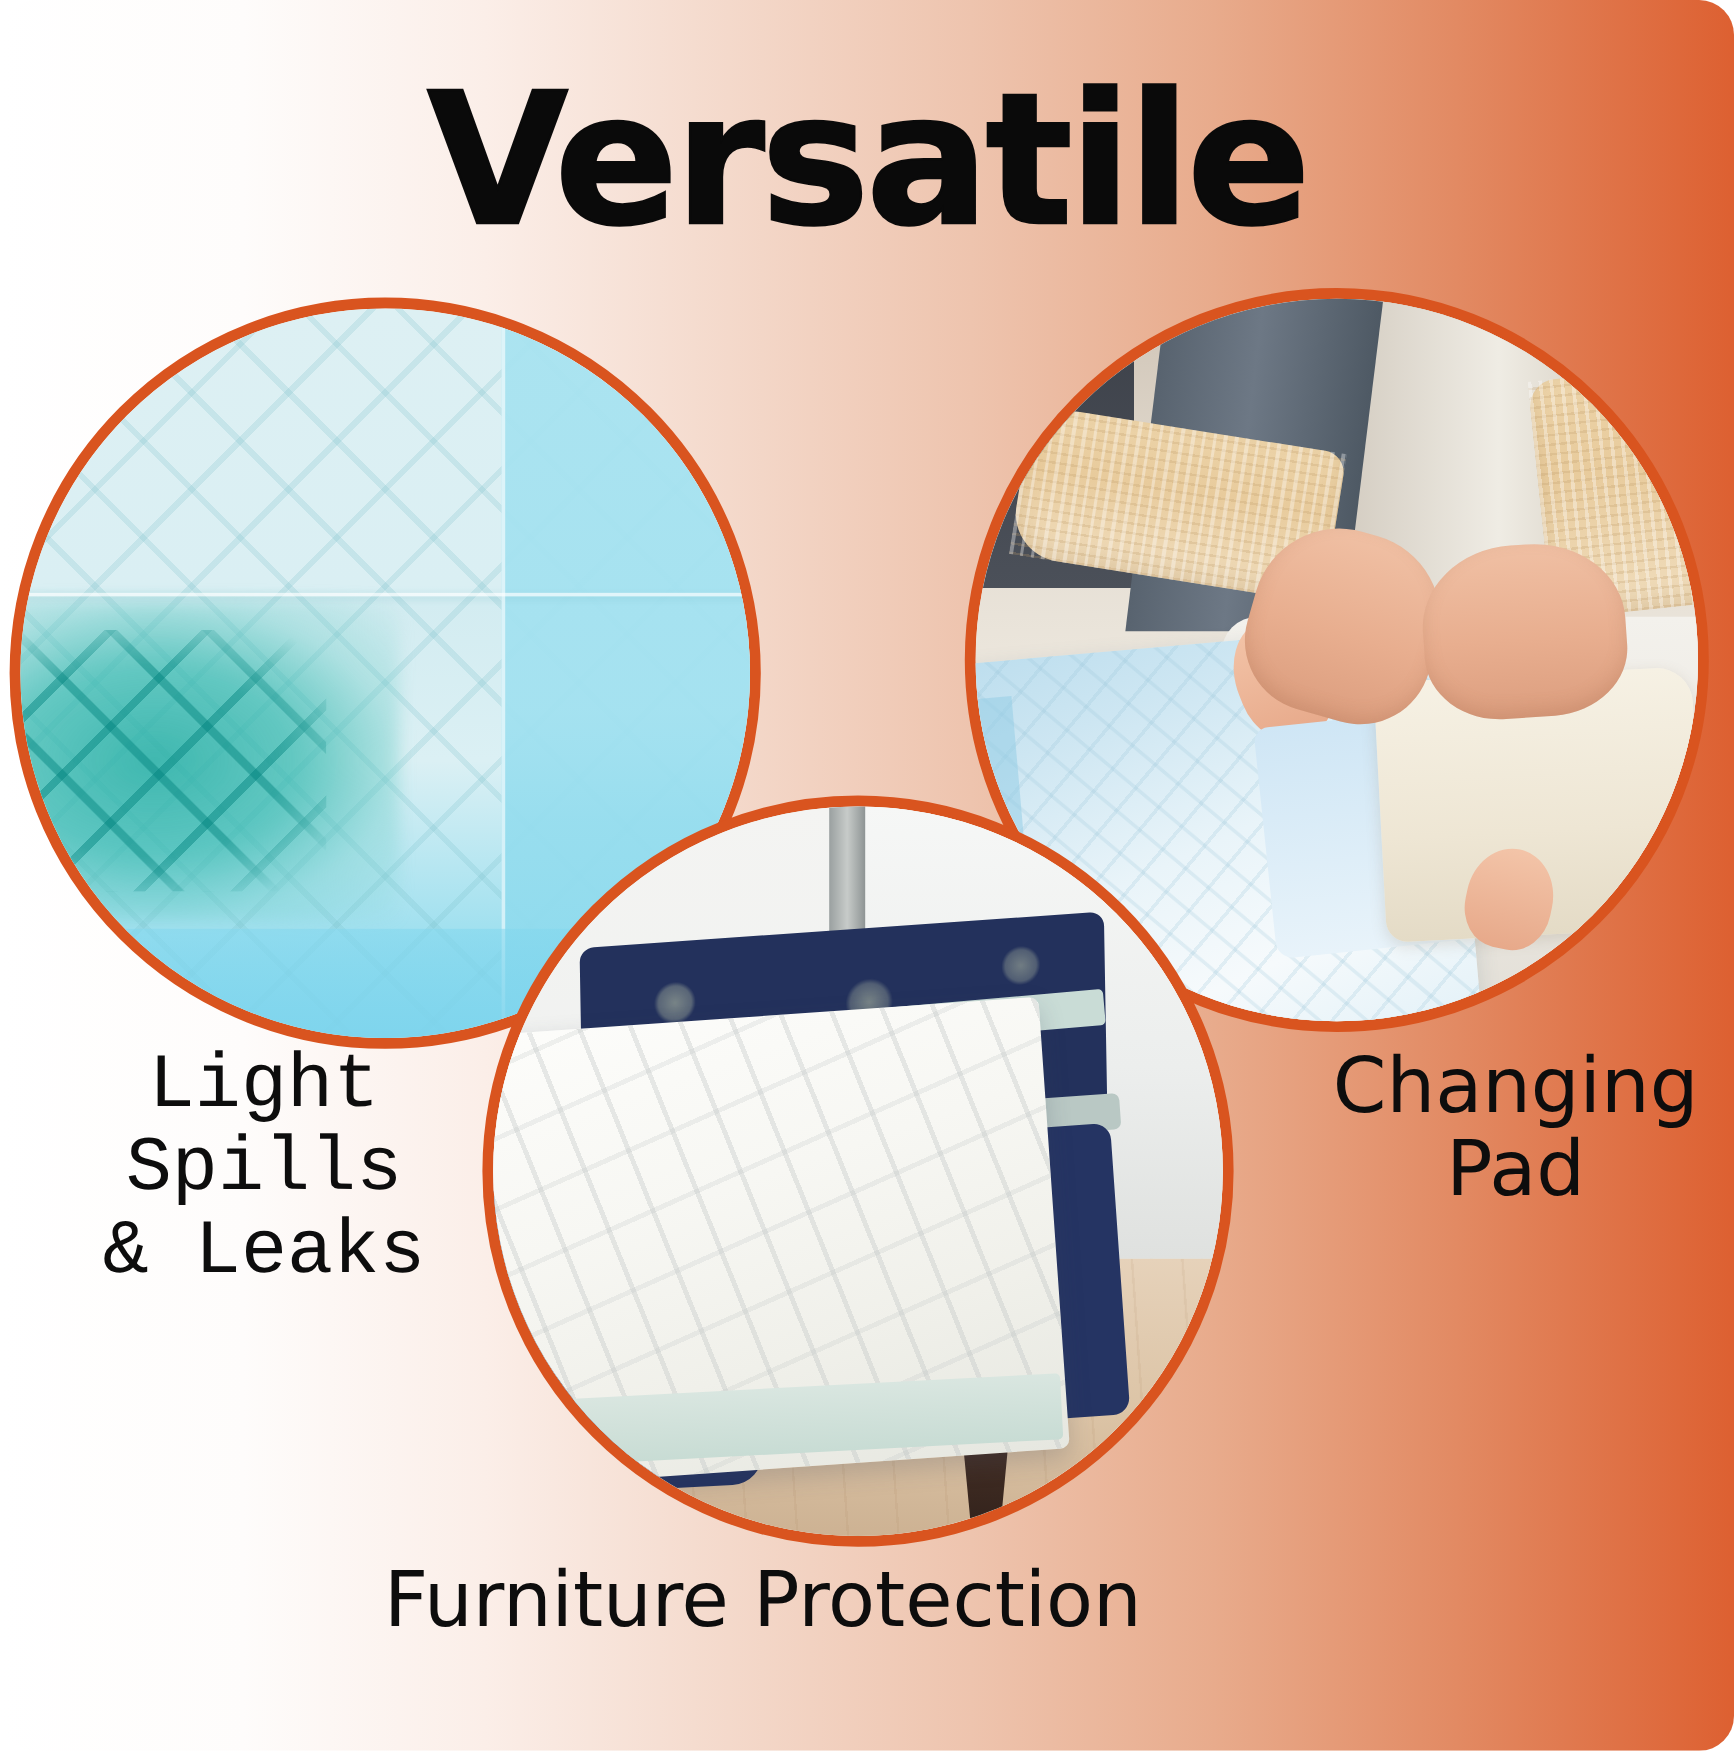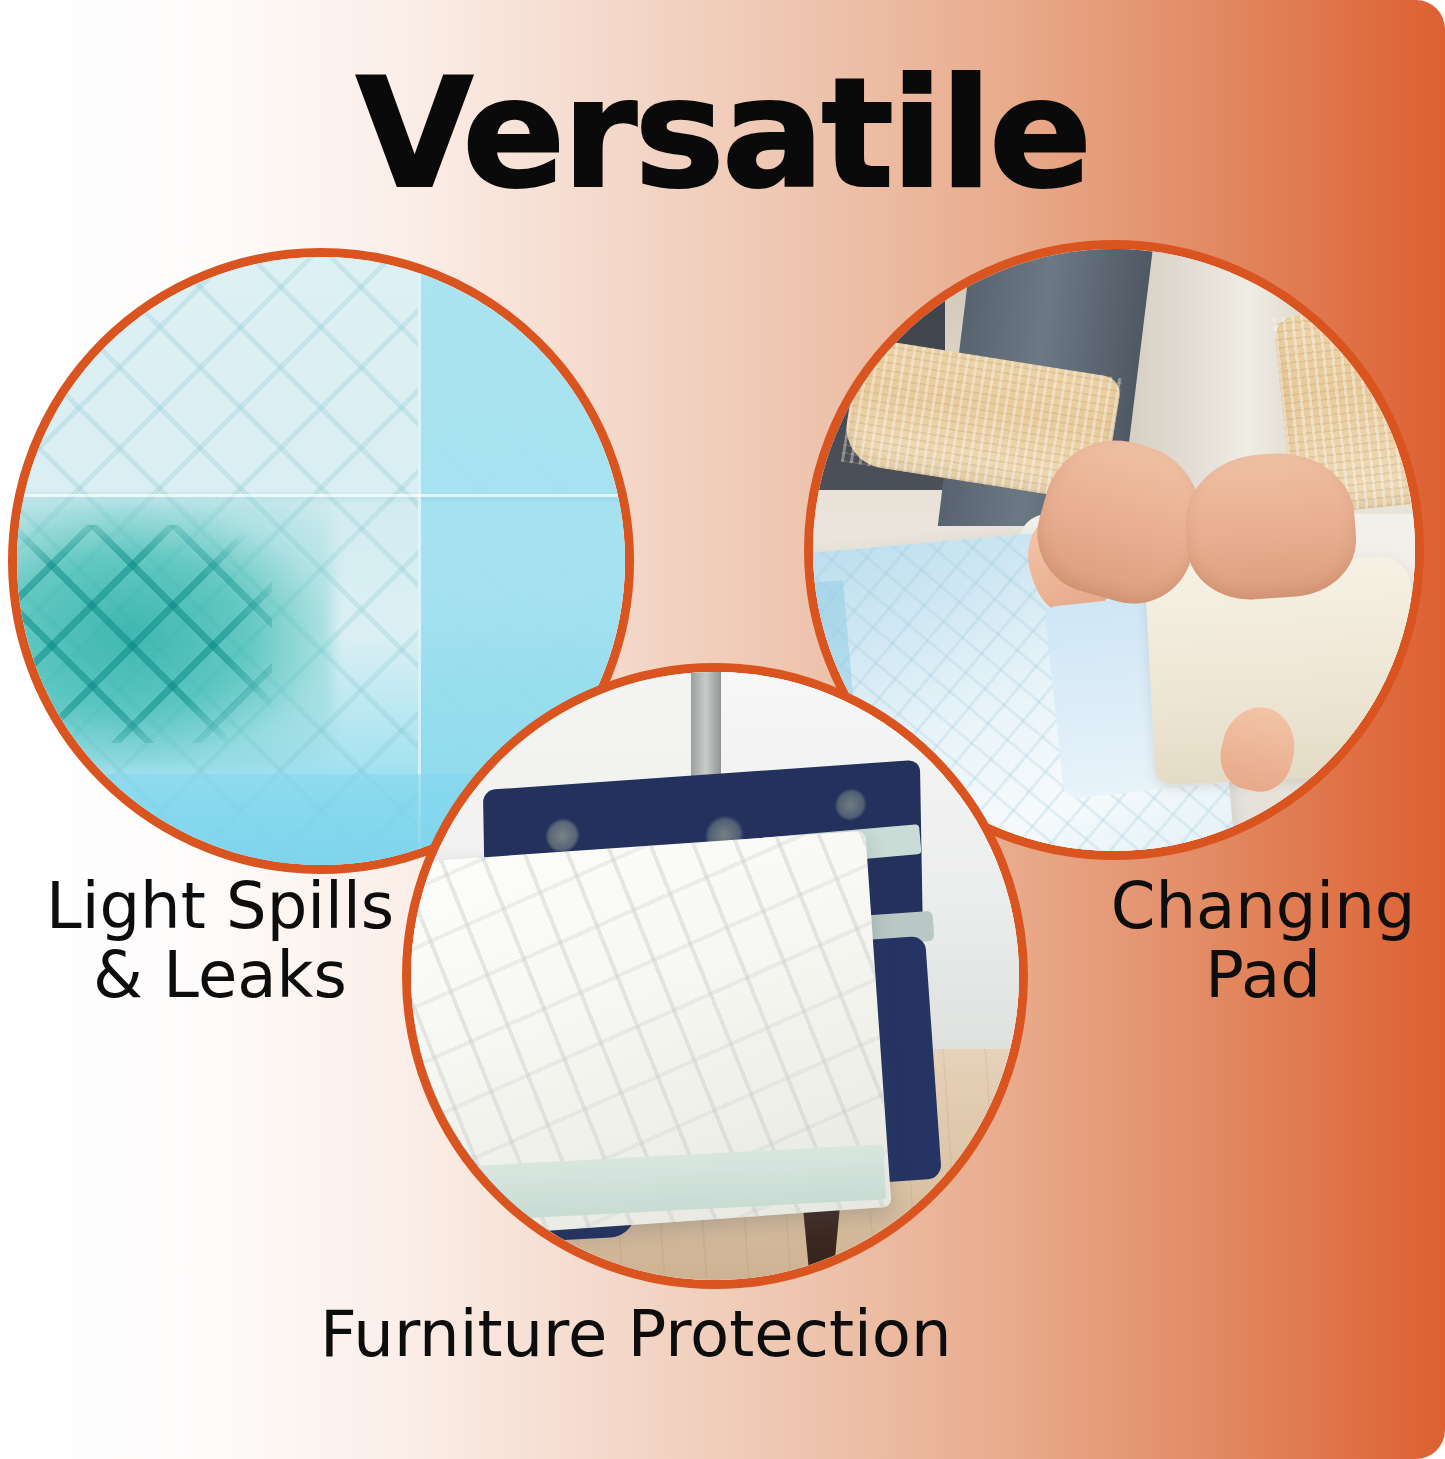--- a/index.html
+++ b/index.html
@@ -498,20 +498,21 @@
     line-height: 1.08;
     z-index: 6;
     white-space: pre-line;
   }
   #label-spills {
     left: 20px;
     top: 872px;
     width: 400px;
     text-align: center;
     font-size: 64px;
+    font-family: Liberation Mono, monospace;
   }
   #label-changing {
     left: 1063px;
     top: 872px;
     width: 400px;
     text-align: center;
     font-size: 64px;
   }
   #label-furniture {
     left: 320px;

